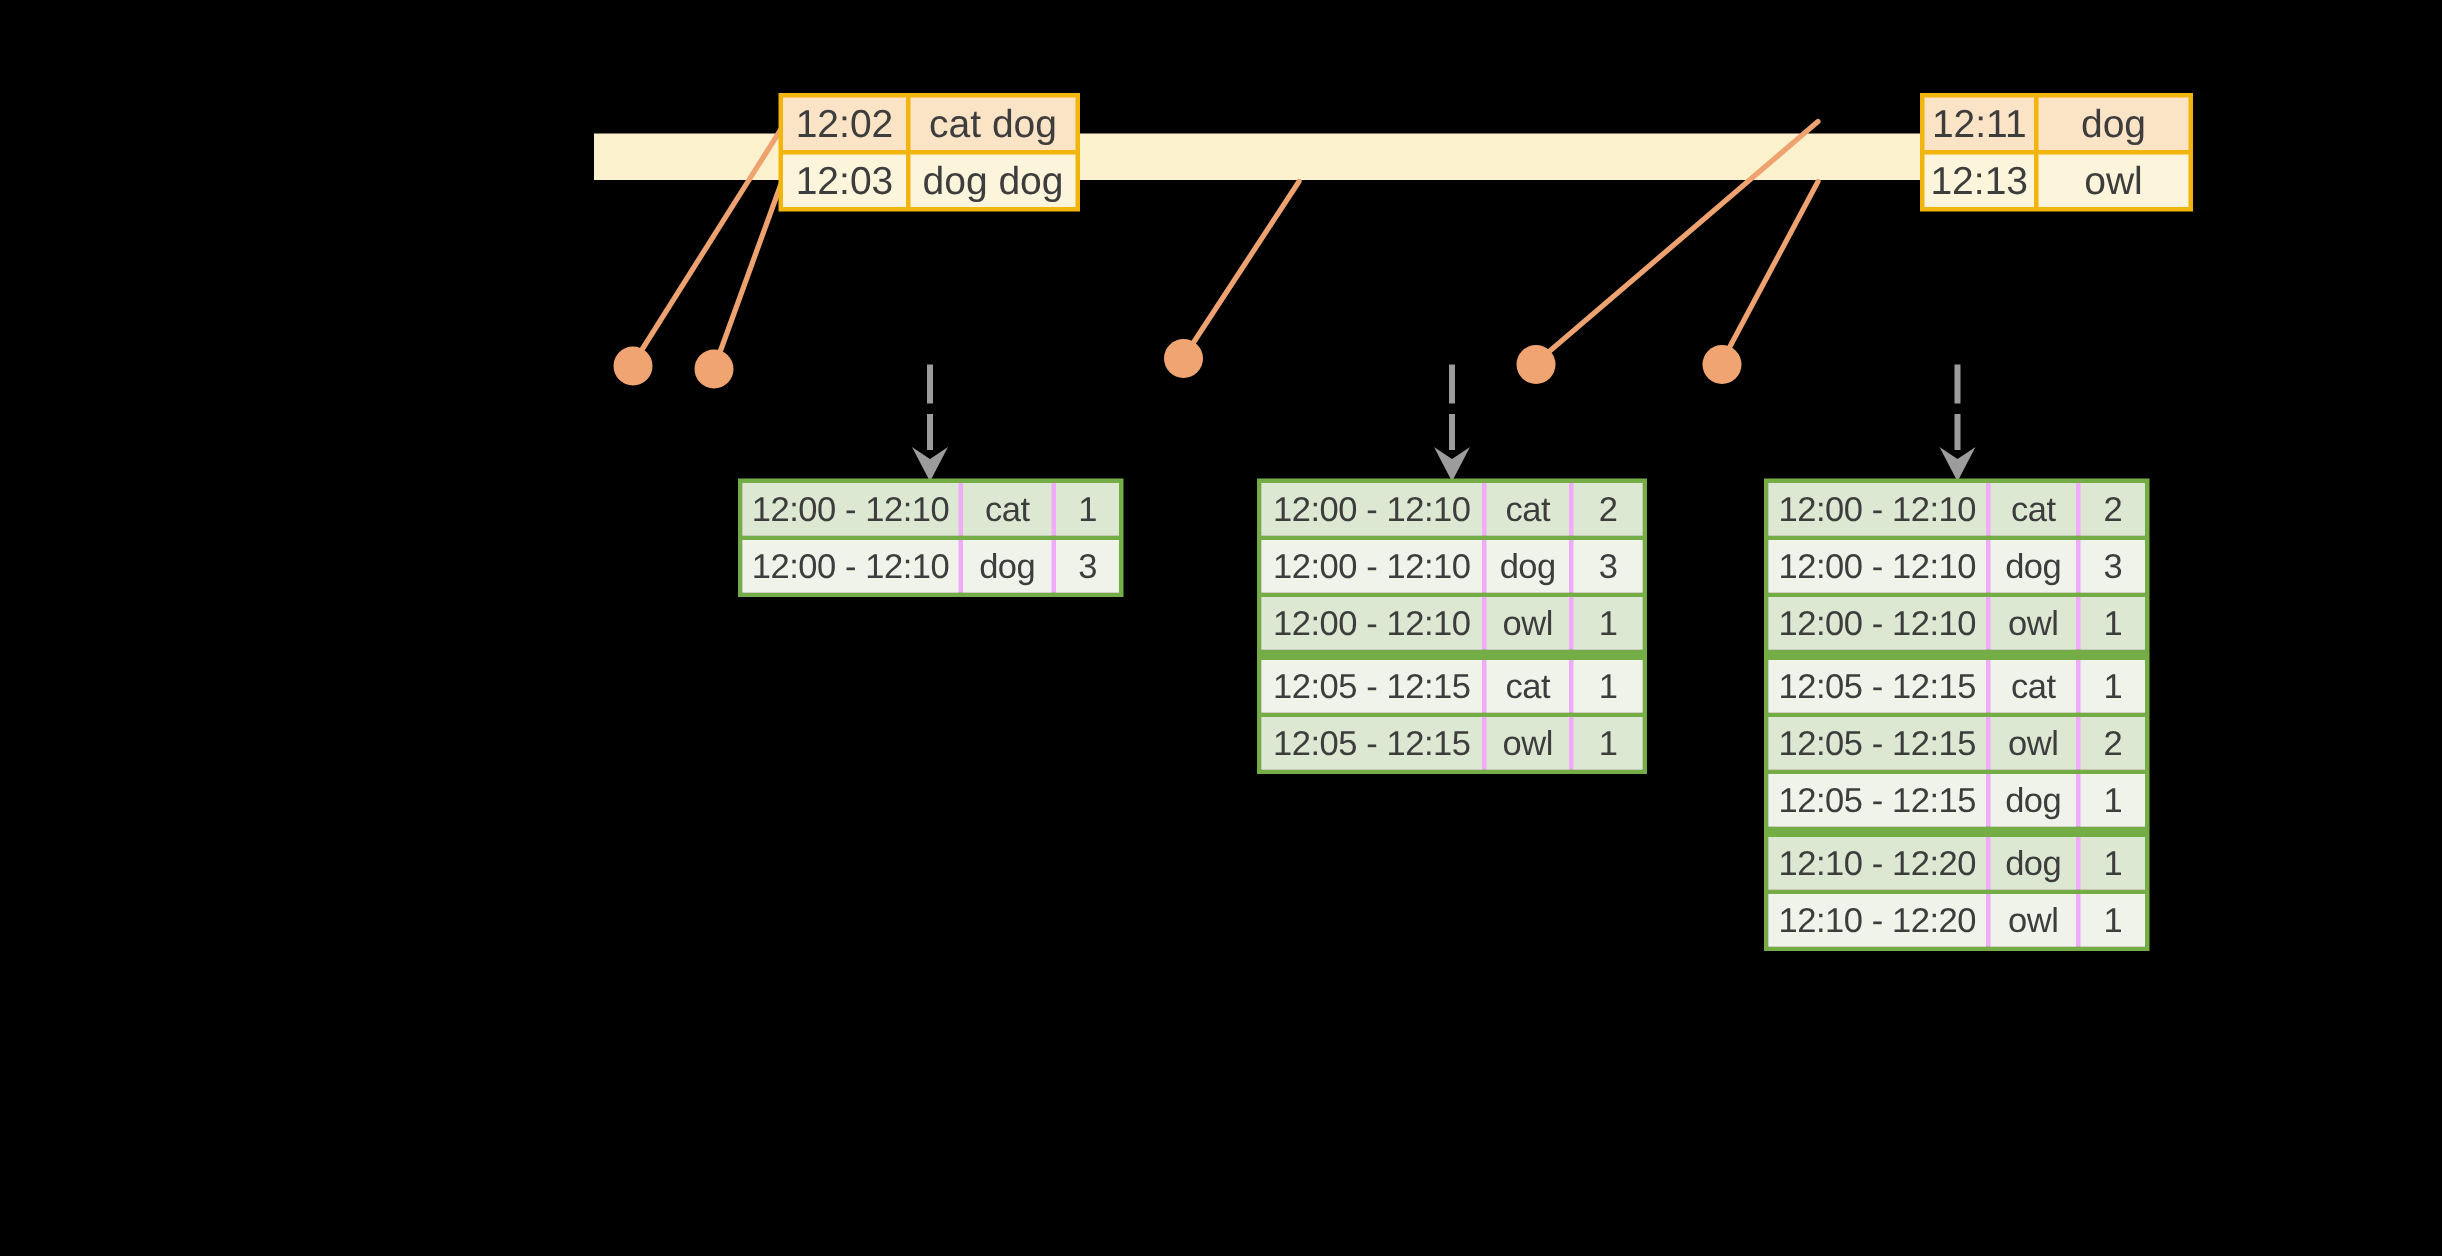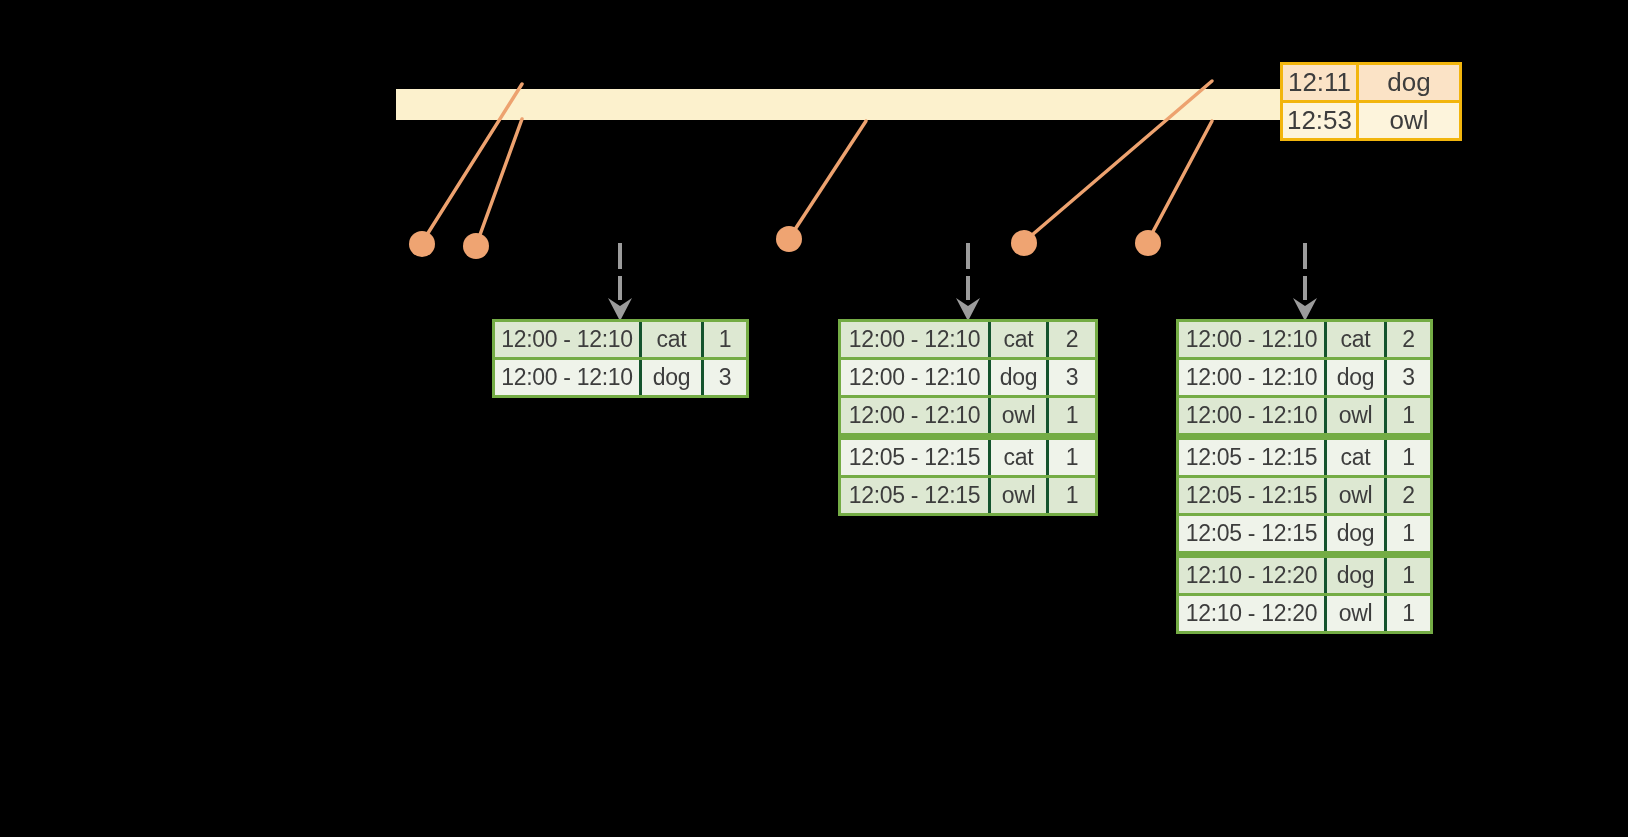--- a/index.html
+++ b/index.html
@@ -24,21 +24,21 @@
 
   
   .event-table{background:#f2b50d;}
   .event-table .trow{background:#f2b50d;}
   .event-table .trow.dark  .cell{background:#fbe3c6;}
   .event-table .trow.light .cell{background:#fdf4dc;}
   .event-table .cell{font-size:26px;}
 
   
   .result-table{background:#74ac45;}
-  .result-table .trow{background:#14532d;}
+  .result-table .trow{background:#f0abfc;}
   .result-table .trow.dark  .cell{background:#dde8d2;}
   .result-table .trow.light .cell{background:#eff3ea;}
   .result-table .cell{font-size:23px;letter-spacing:-0.3px;}
 </style>
 </head>
 <body>
 
 <div class="canvas">
 
   <svg class="layer" width="1628" height="837" viewBox="0 0 1628 837">
@@ -65,27 +65,37 @@
     <g>
       <line class="dash" x1="968" y1="243" x2="968" y2="300"></line>
       <polygon class="chev" points="956,298 968,306 980,298 968,321"></polygon>
     </g>
     <g>
       <line class="dash" x1="1305" y1="243" x2="1305" y2="300"></line>
       <polygon class="chev" points="1293,298 1305,306 1317,298 1305,321"></polygon>
     </g>
   </svg>
 
+  <div class="dtable event-table" style="left: 519px; top: 62px;">
+      <div class="trow dark" style="grid-template-columns: 82px 110px;">
+        <div class="cell">12:02</div>
+        <div class="cell">cat dog</div>
+      </div>
+      <div class="trow light" style="grid-template-columns: 82px 110px;">
+        <div class="cell">12:03</div>
+        <div class="cell">dog dog</div>
+      </div>
+    </div>
   <div class="dtable event-table" style="left: 1280px; top: 62px;">
       <div class="trow dark" style="grid-template-columns: 73px 100px;">
         <div class="cell">12:11</div>
         <div class="cell">dog</div>
       </div>
       <div class="trow light" style="grid-template-columns: 73px 100px;">
-        <div class="cell">12:53</div>
+        <div class="cell">12:13</div>
         <div class="cell">owl</div>
       </div>
     </div>
 
   <div class="dtable result-table" style="left: 492px; top: 319px;">
       <div class="trow dark" style="grid-template-columns: 144px 59px 42px;">
         <div class="cell">12:00 - 12:10</div>
         <div class="cell">cat</div>
         <div class="cell">1</div>
       </div>

